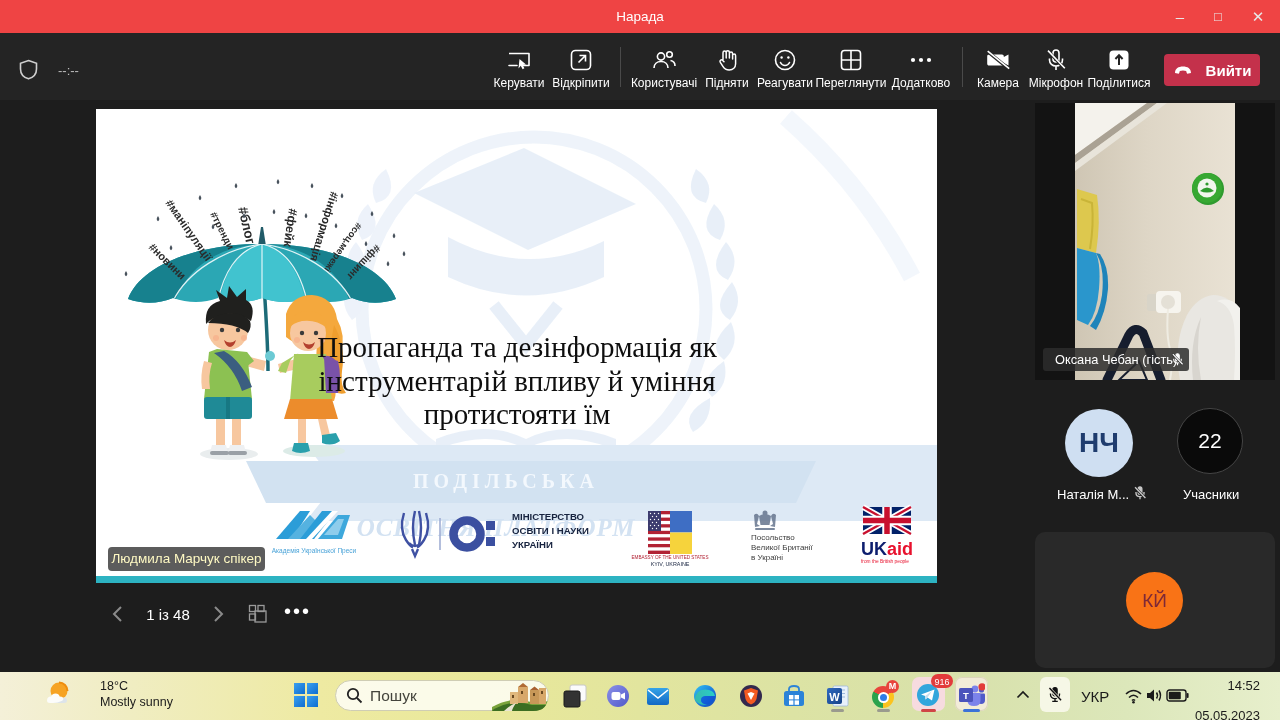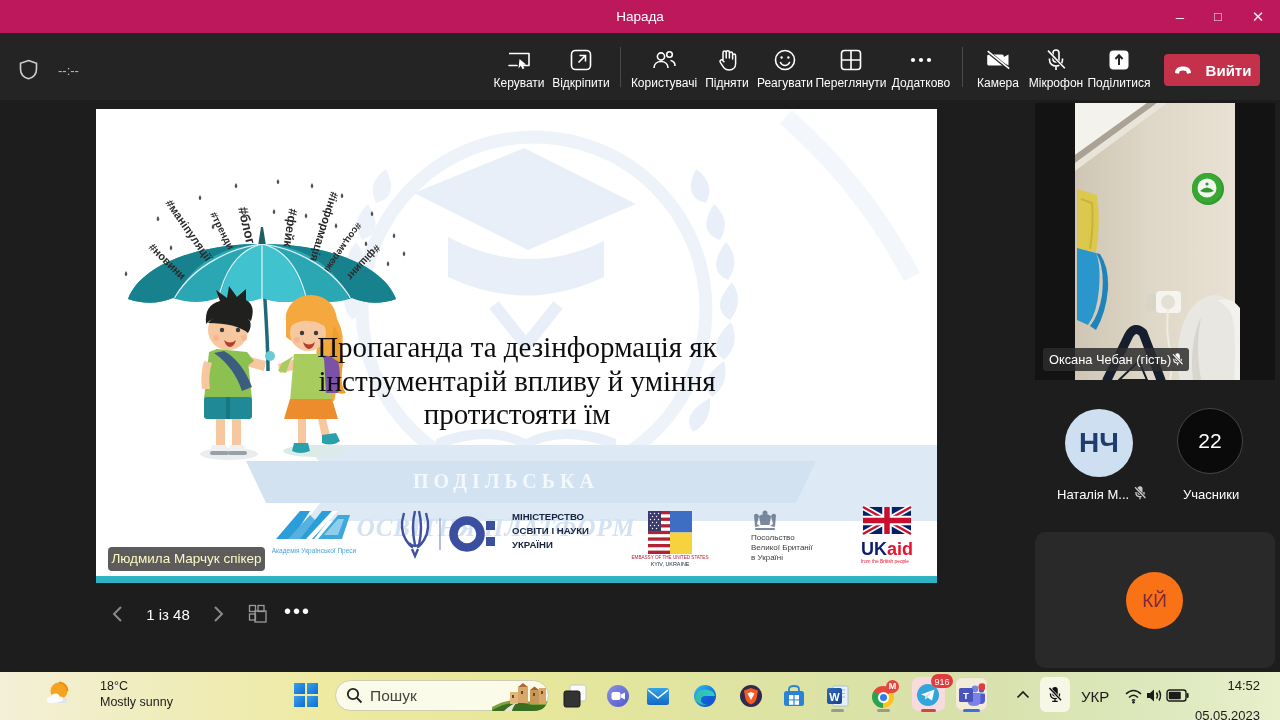--- a/index.html
+++ b/index.html
@@ -1,41 +1,41 @@
 <!DOCTYPE html>
 <html><head>
 <meta charset="utf-8">
 <style>
   * { margin:0; padding:0; box-sizing:border-box; }
   html,body { width:1280px; height:720px; overflow:hidden; background:#1d1d1d;
     font-family:"Liberation Sans", sans-serif; }
   .abs { position:absolute; }
   
-  #titlebar { left:0; top:0; width:1280px; height:33px; background:#be185d; }
+  #titlebar { left:0; top:0; width:1280px; height:33px; background:#ef4444; }
   #titlebar .title { width:100%; text-align:center; color:#fff; font-size:13.5px; line-height:33px; }
   .winbtn { top:0; height:33px; width:40px; color:#e8e8e8; text-align:center; line-height:33px; font-size:15px; }
   
   #toolbar { left:0; top:33px; width:1280px; height:67px; background:#242424; }
   .tbtn { position:absolute; top:14px; width:90px; text-align:center; color:#fff; }
   .tbtn svg { display:block; margin:0 auto; }
   .tbtn .lbl { font-size:12px; margin-top:3px; color:#fff; }
   .vsep { position:absolute; top:14px; width:1px; height:40px; background:#4a4a4a; }
   
   #slide { left:96px; top:109px; width:841px; height:467px; background:#ffffff; overflow:hidden; }
   #tealbar { left:96px; top:576px; width:841px; height:7px; background:#2db3c2; }
   #title-text { left:267px; top:331px; width:500px; text-align:center;
      font-family:"Liberation Serif", serif; font-size:29px; line-height:33.5px; color:#0e0e0e; }
   #chip-speaker { left:108px; top:547px; width:157px; height:24px; white-space:nowrap; background:rgba(85,85,85,.96);
      border-radius:4px; color:#fef9c3; font-size:13.5px; text-align:center; line-height:24px; }
   
   .navtxt { color:#fff; font-size:15px; }
   
   #video { left:1035px; top:103px; width:240px; height:277px; background:#141414; overflow:hidden; }
   #chip-oksana { left:1043px; top:348px; width:146px; height:23px; background:rgba(45,45,45,.85);
-     border-radius:3px; color:#fff; font-size:12.8px; line-height:23px; padding-left:6px; }
+     border-radius:3px; color:#fff; font-size:12.8px; line-height:23px; padding-left:12px; }
   .avatar { position:absolute; border-radius:50%; display:flex; align-items:center; justify-content:center; }
   #btile { left:1035px; top:532px; width:240px; height:136px; background:#292929; border-radius:10px; }
   .pname { position:absolute; color:#fff; font-size:13px; }
   
   #taskbar { left:0; top:672px; width:1280px; height:60px;
      background:linear-gradient(90deg,#f4f0d8 0%,#f0edc2 10%,#eeeaa2 25%,#e9e89a 38%,#e2e59e 50%,#dce3a4 62%,#d8e1ab 75%,#dce7ba 88%,#e7efcc 100%); }
 </style>
 </head>
 <body>
 <div class="abs" id="titlebar">

